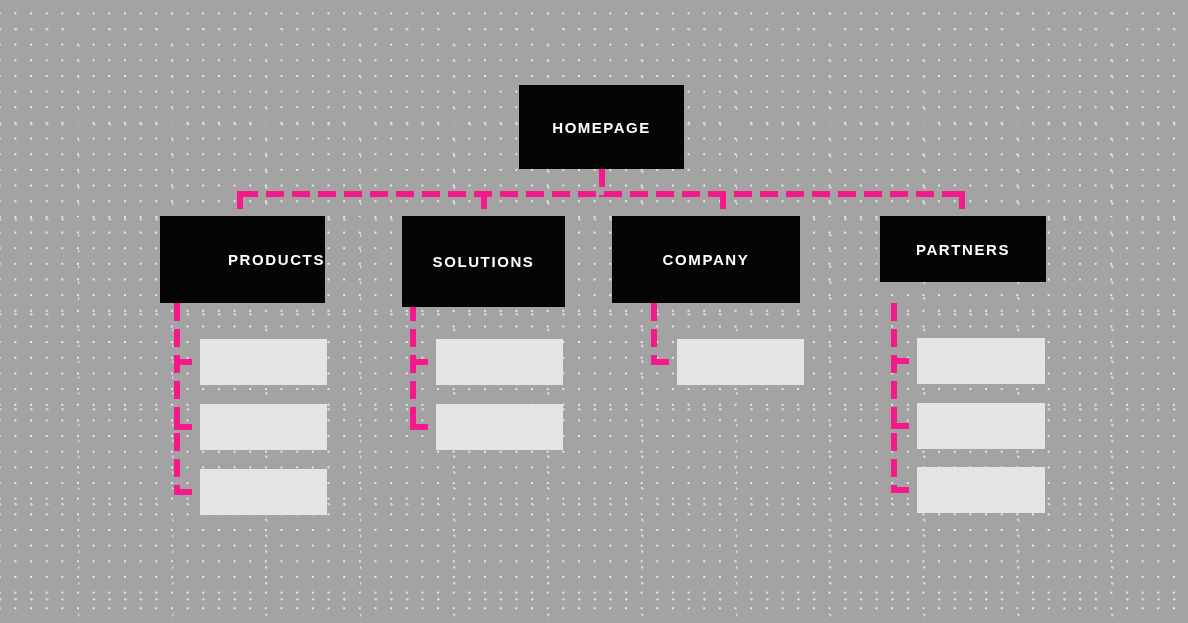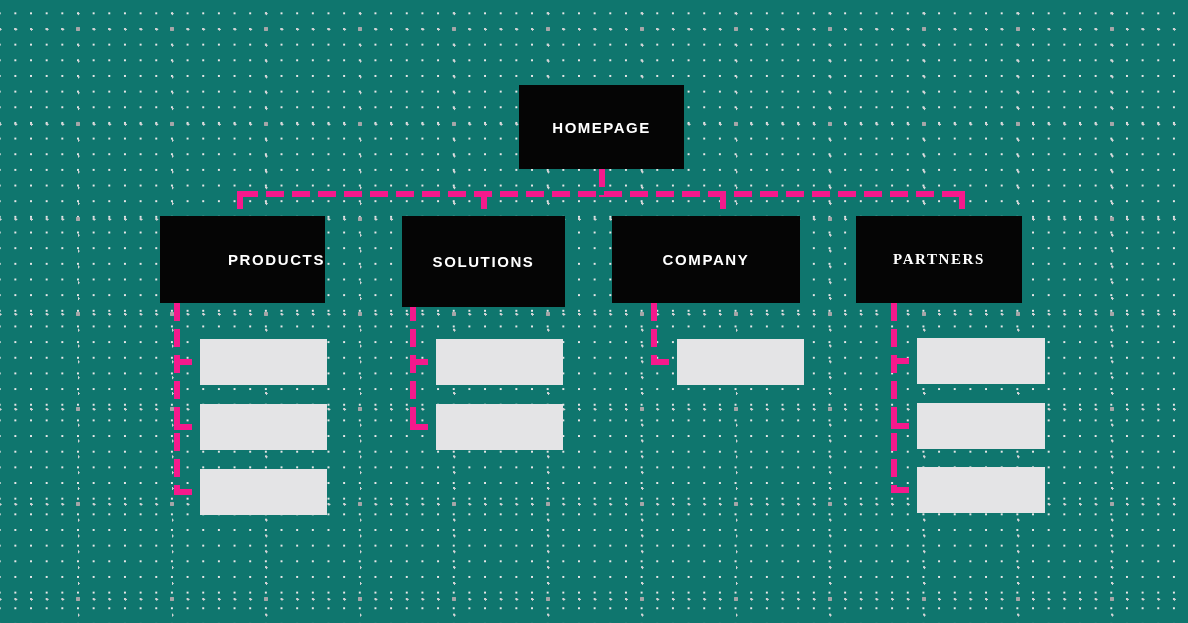--- a/index.html
+++ b/index.html
@@ -12,21 +12,21 @@
     height: 623px;
     overflow: hidden;
     font-family: "Liberation Sans", sans-serif;
     background: #fcfcfc;
   }
 
   #canvas {
     position: relative;
     width: 1188px;
     height: 623px;
-    background-color: #0f766e;
+    background-color: #a3a3a3;
     overflow: hidden;
   }
 
   
   .grid-layer {
     position: absolute;
     inset: 0;
     pointer-events: none;
   }
   .grid-minor {
@@ -128,21 +128,21 @@
       <div class="node node-placeholder" style="left: 200px; top: 469px; width: 127px; height: 46px;"></div>
       <div class="node node-primary" style="left: 402px; top: 216px; width: 163px; height: 91px;">
         <span class="node-label">SOLUTIONS</span>
       </div>
       <div class="node node-placeholder" style="left: 436px; top: 339px; width: 127px; height: 46px;"></div>
       <div class="node node-placeholder" style="left: 436px; top: 404px; width: 127px; height: 46px;"></div>
       <div class="node node-primary" style="left: 612px; top: 216px; width: 188px; height: 87px;">
         <span class="node-label">COMPANY</span>
       </div>
       <div class="node node-placeholder" style="left: 677px; top: 339px; width: 127px; height: 46px;"></div>
-      <div class="node node-primary" style="left: 856px; top: 216px; width: 166px; height: 87px; font-family: Liberation Serif, serif;">
+      <div class="node node-primary" style="left: 880px; top: 216px; width: 166px; height: 66px;">
         <span class="node-label">PARTNERS</span>
       </div>
       <div class="node node-placeholder" style="left: 917px; top: 338px; width: 128px; height: 46px;"></div>
       <div class="node node-placeholder" style="left: 917px; top: 403px; width: 128px; height: 46px;"></div>
       <div class="node node-placeholder" style="left: 917px; top: 467px; width: 128px; height: 46px;"></div>
     </div>
 
 </div>
 
 </body></html>

